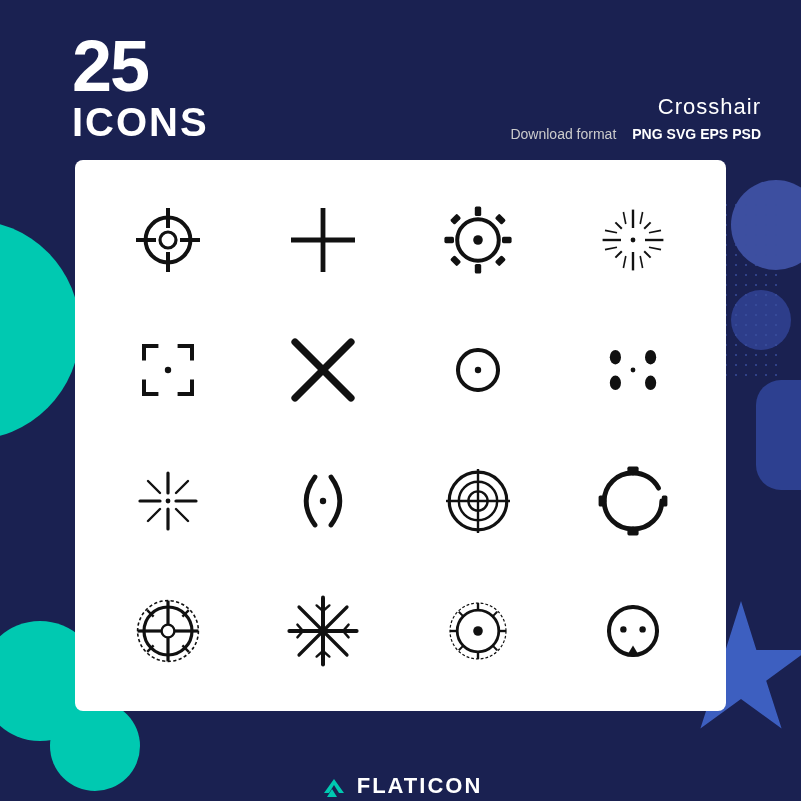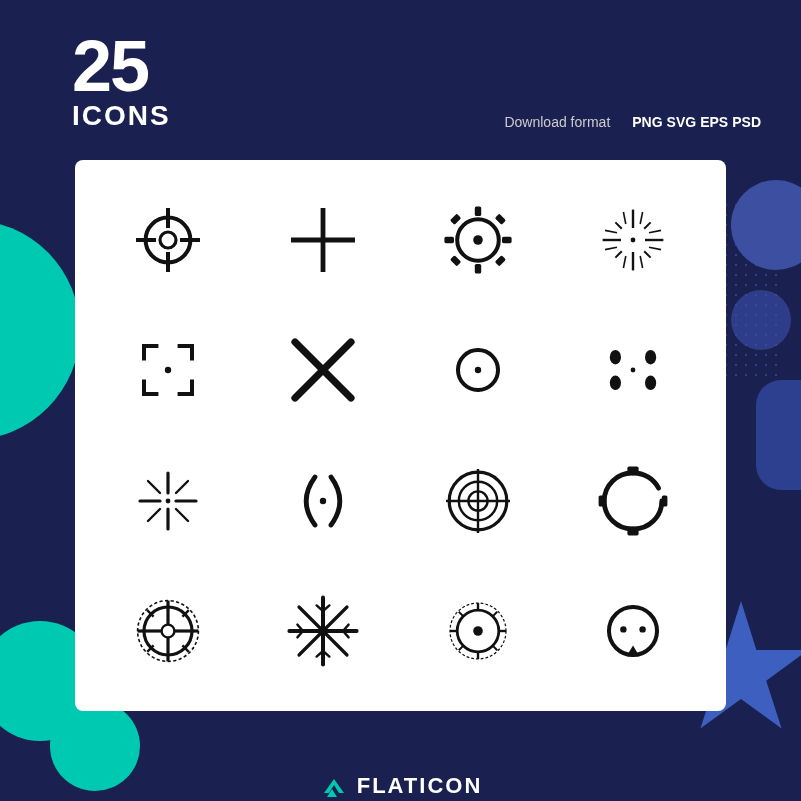--- a/index.html
+++ b/index.html
@@ -112,21 +112,21 @@
       margin-left: 12px;
     }
     .big-number {
       font-size: 72px;
       font-weight: 900;
       color: white;
       line-height: 1;
       letter-spacing: -2px;
     }
     .icons-label {
-      font-size: 28px;
+      font-size: 40px;
       font-weight: 900;
       color: white;
       letter-spacing: 2px;
       line-height: 1;
     }
 
     .right-header {
       display: flex;
       flex-direction: column;
       align-items: flex-end;
@@ -134,21 +134,21 @@
     }
     .category-name {
       font-size: 22px;
       color: white;
       font-weight: 400;
       letter-spacing: 1px;
     }
     .download-row {
       display: flex;
       align-items: center;
-      gap: 14px;
+      gap: 8px;
     }
     .download-label {
       font-size: 14px;
       color: #ccc;
       font-weight: 400;
     }
     .format-tags {
       display: flex;
       gap: 4px;
       margin-left: 8px;
@@ -233,20 +233,21 @@
   <div class="shape-blue-star"></div>
   <div class="shape-blue-right-mid"></div>
 </div>
 
 <div class="header">
   <div class="title-block">
     <span class="big-number">25</span>
     <span class="icons-label">ICONS</span>
   </div>
   <div class="right-header">
+    <span class="category-name">Crosshair</span>
     <div class="download-row">
       <span class="download-label">Download format</span>
       <div class="format-tags">
           <span class="format-tag">PNG</span>
           <span class="format-tag">SVG</span>
           <span class="format-tag">EPS</span>
           <span class="format-tag">PSD</span>
         </div>
     </div>
   </div>

